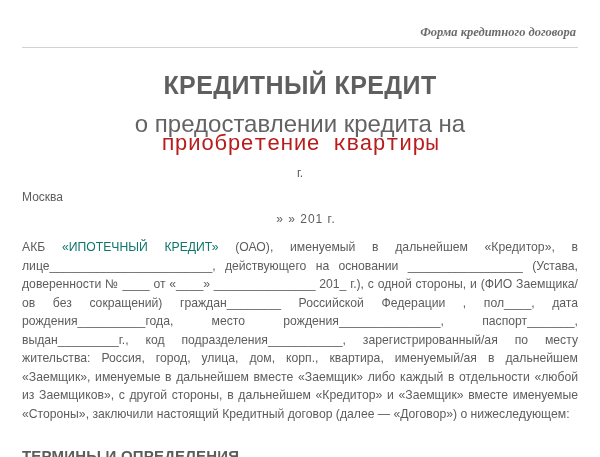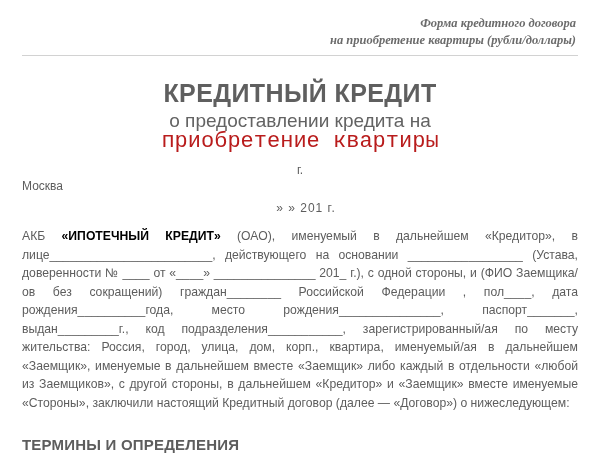--- a/index.html
+++ b/index.html
@@ -12,21 +12,21 @@
     height: 457px;
     overflow: hidden;
     font-family: "Liberation Sans", sans-serif;
     color: #5d5d5d;
   }
   .page {
     position: relative;
     width: 600px;
     height: 457px;
     box-sizing: border-box;
-    padding: 15px 22px 0 22px;
+    padding: 24px 22px 0 22px;
   }
   .header {
     text-align: right;
     font-family: "Liberation Serif", serif;
     font-weight: bold;
     font-style: italic;
     font-size: 12.5px;
     line-height: 17px;
     color: #6b6b6b;
     padding-right: 2px;
@@ -46,40 +46,40 @@
   .title-main {
     font-family: "Liberation Sans", sans-serif;
     font-size: 25px;
     font-weight: bold;
     letter-spacing: 0.4px;
     color: #5f5f5f;
     line-height: 30px;
   }
   .title-sub {
     font-family: "Liberation Sans", sans-serif;
-    font-size: 19px;
+    font-size: 24px;
     color: #636363;
     line-height: 25px;
-    margin-top: 0;
+    margin-top: 11px;
   }
   .title-sub2 {
     font-family: Liberation Mono, monospace;
     font-size: 22px;
     color: #b91c1c;
     line-height: 22px;
     margin-top: -2px;
   }
   .city-line {
     text-align: center;
     font-size: 12px;
     color: #5d5d5d;
     margin-top: 10px;
   }
   .place-date {
-    margin-top: 2px;
+    margin-top: 10px;
     position: relative;
     height: 40px;
     font-size: 12px;
   }
   .place {
     position: absolute;
     left: 0;
     top: 0;
   }
   .date {
@@ -95,39 +95,38 @@
     font-size: 12.2px;
     line-height: 18.5px;
     text-align: justify;
     text-justify: inter-word;
     color: #5d5d5d;
   }
   .body-text p {
     margin: 0 0 0 0;
   }
   .brand {
-    color: #000000;
-    font-weight: bold;
+    color: #0f766e;
+    font-weight: normal;
   }
   .section-title {
     margin-top: 24px;
     font-size: 15px;
     font-weight: bold;
     color: #5d5d5d;
     letter-spacing: 0.2px;
   }
 </style>
 </head>
 <body>
 
 <div class="page">
 
   <div class="header">
     <span>Форма кредитного договора</span>
-    <span class="line2">на приобретение квартиры (рубли/доллары)</span>
   </div>
 
   <div class="rule"></div>
 
   <div class="title-block">
     <div class="title-main">КРЕДИТНЫЙ КРЕДИТ</div>
     <div class="title-sub">о предоставлении кредита на</div>
     <div class="title-sub2">приобретение квартиры</div>
   </div>
 

